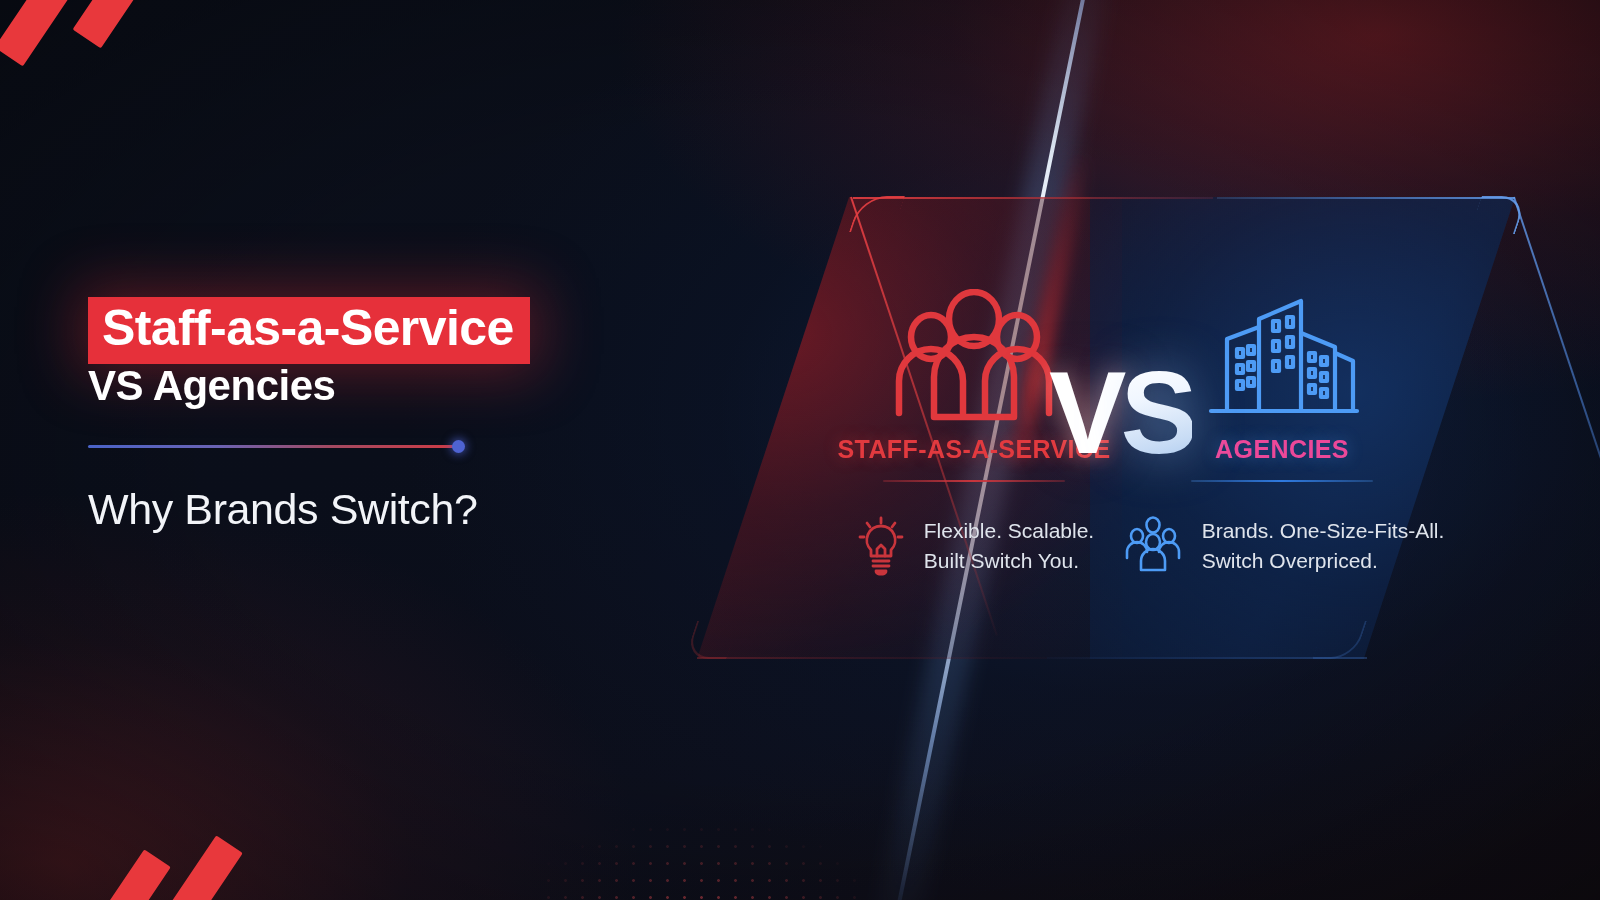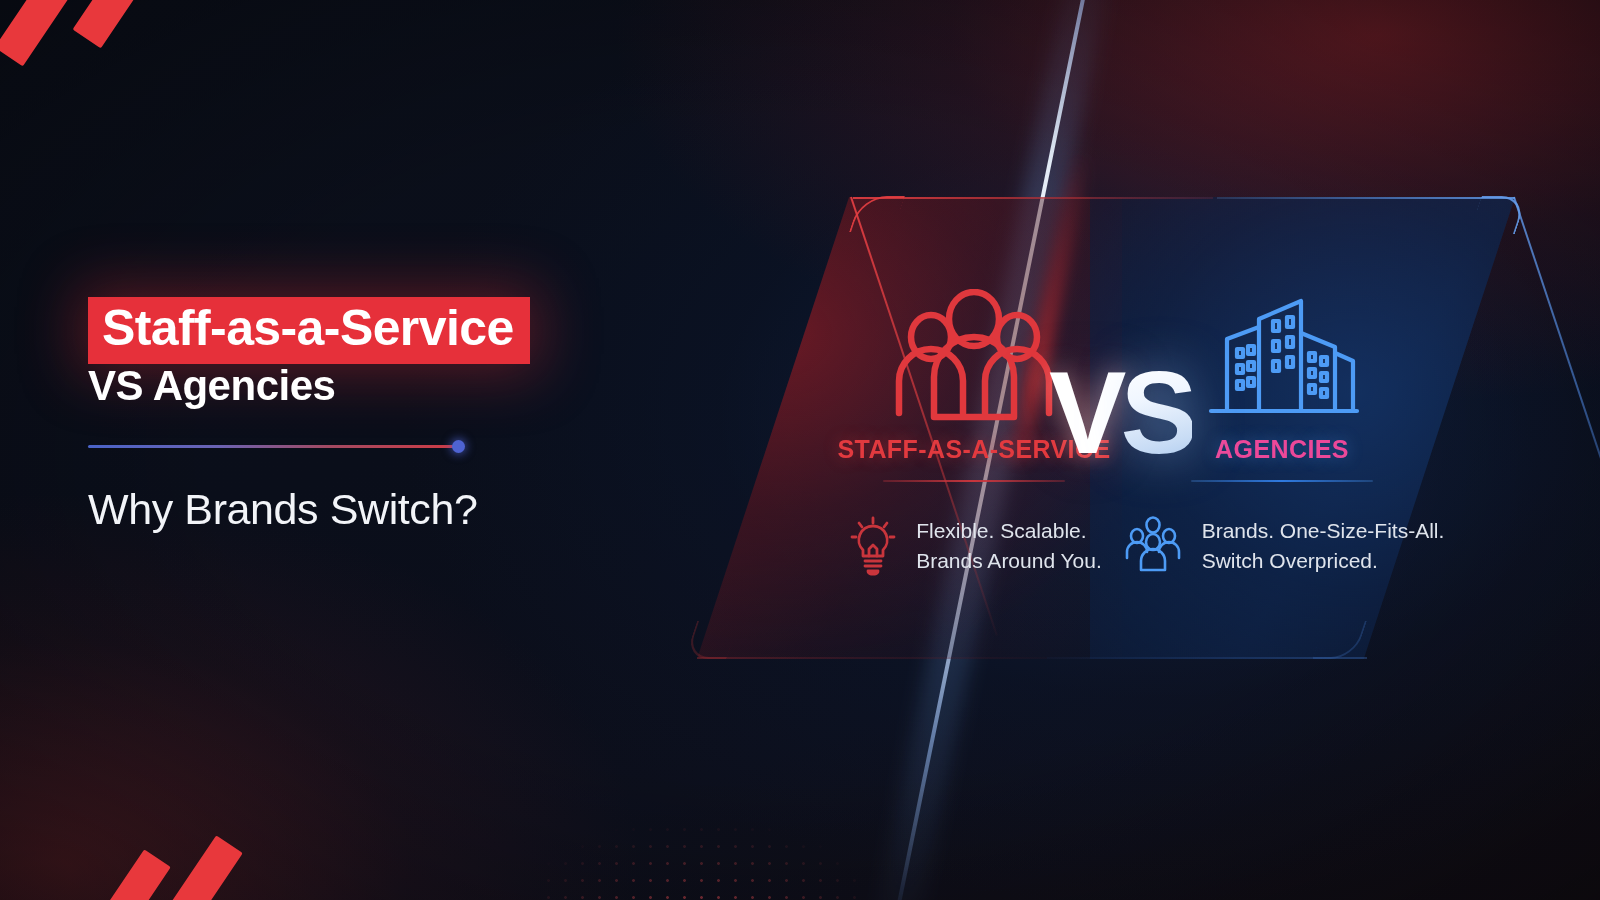--- a/index.html
+++ b/index.html
@@ -343,21 +343,21 @@
           <svg width="46" height="60" viewBox="0 0 46 60" fill="none" stroke="#c9353c" stroke-width="2.8" stroke-linecap="round" stroke-linejoin="round">
             <path d="M23 10 a14 14 0 0 0 -10 24 v6 h20 v-6 a14 14 0 0 0 -10 -24 z"></path>
             <path d="M19 40 v-7 l4 -4 l4 4 v7"></path>
             <path d="M15 45 h16 M15 50 h16"></path>
             <path d="M18 55 h10 a3 3 0 0 1 -3 3 h-4 a3 3 0 0 1 -3 -3 z"></path>
             <path d="M23 2 v5 M9 7 l3 4 M37 7 l-3 4 M2 21 h4 M40 21 h4"></path>
           </svg>
         </span>
         <span class="foot-text">
           <span>Flexible. Scalable.</span>
-          <span class="l2">Brands Around You.</span>
+          <span class="l2">Built Switch You.</span>
         </span>
       </div>
     </div>
 
     <div class="vs">
       <span class="v">V</span><span class="s">S</span>
     </div>
 
     <div class="panel panel-right">
       <div class="panel-icon">

